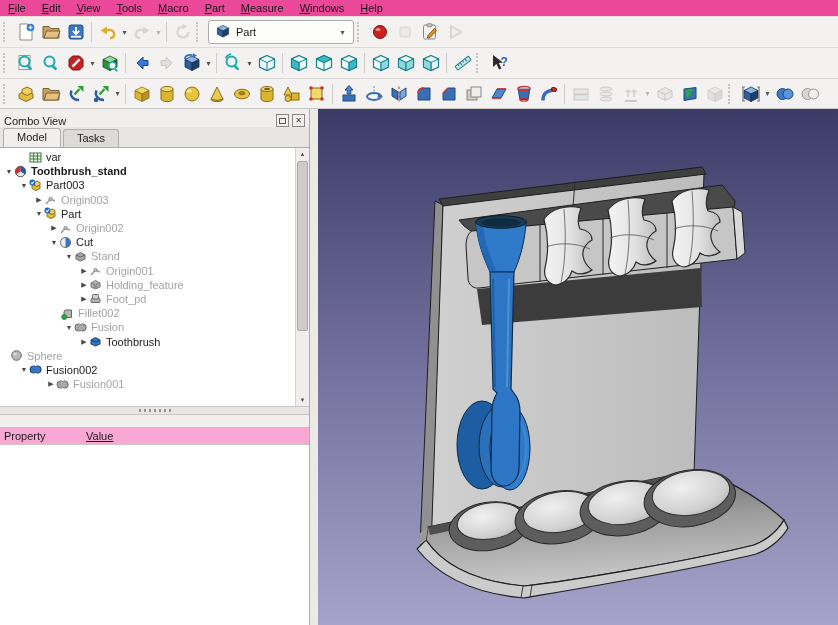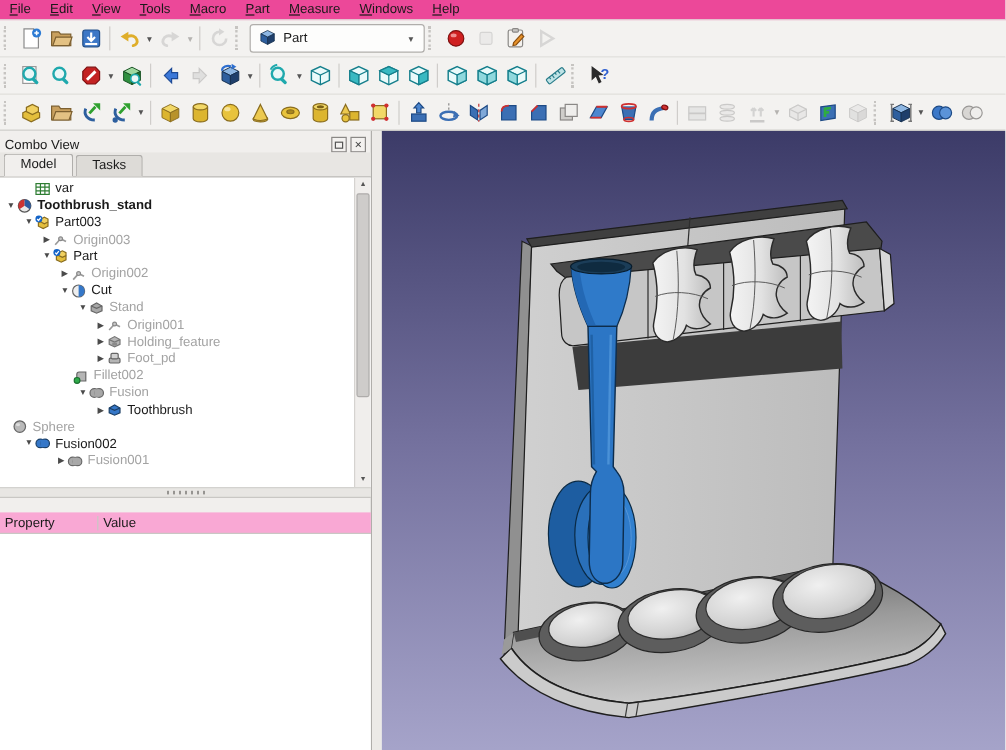--- a/index.html
+++ b/index.html
@@ -42,21 +42,21 @@
   #vscroll{position:absolute;top:0;right:0;width:13px;height:100%;background:#f0eeec;border-left:1px solid #d5d3d0;}
   .sc-arrow{height:12px;display:flex;align-items:center;justify-content:center;font-size:6px;color:#555;}
   .sc-thumb{position:absolute;left:1px;right:1px;top:13px;height:168px;background:#ceccca;
             border:1px solid #aeacaa;border-radius:2px;}
   .sc-down{position:absolute;bottom:0;left:0;right:0;}
   #hsplitter{height:7px;background:#e8e6e3;border-bottom:1px solid #c9c7c4;display:flex;
              align-items:center;justify-content:center;}
   #hsplitter .dots{width:32px;height:3px;background:repeating-linear-gradient(90deg,#969491 0 2px,transparent 2px 5px);}
   #prop-header{height:17px;display:flex;align-items:center;background:#f9a8d4;border-bottom:1px solid #c9c7c4;margin-top:12px;}
   #prop-header .ph1{width:82px;padding-left:4px;border-right:1px solid #c9c7c4;box-sizing:border-box;}
-  #prop-header .ph2{flex:1;padding-left:4px;}
+  #prop-header .ph2{flex:1;padding-left:4px;text-decoration:underline;}
   #prop-body{flex:1;background:#fff;}
   #vsplitter{width:8px;flex:none;background:#eceae7;}
   #view3d{width:520px;flex:none;position:relative;}
   #view3d svg{display:block;}
   u{text-decoration:underline;}
 </style>
 </head>
 <body>
 
 <div id="menubar">

